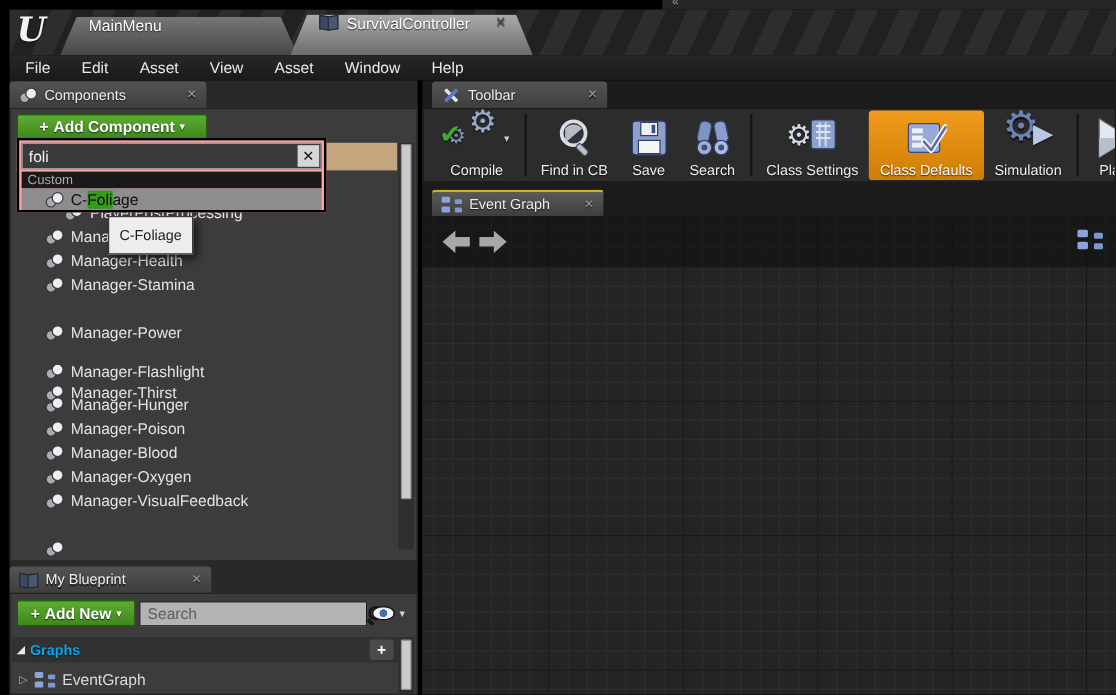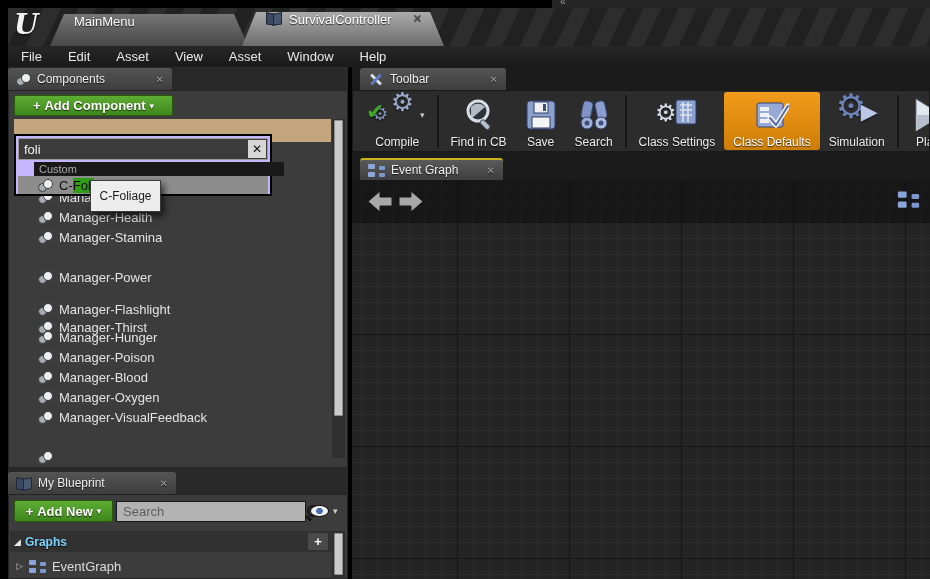--- a/index.html
+++ b/index.html
@@ -63,30 +63,30 @@
   .sphere-icon::after{content:"";position:absolute;left:5px;top:0;width:8px;height:8px;border-radius:50%;
     background:#eceef1;border:1px solid #3a3a3a;}
 
   #tan-row{left:14px;top:119px;width:317px;height:23px;background:#c3a57e;z-index:2;}
 
   .vscroll-track{position:absolute;width:13px;background:#2f2f2f;z-index:3;}
   .vscroll-thumb{position:absolute;width:9px;background:#cbcbcb;border:1px solid #8e8e8e;
     box-sizing:border-box;border-radius:1px;}
 
   
-  #comp-dropdown{left:14px;top:134px;width:258px;height:62px;background:#c4b5fd;
+  #comp-dropdown{left:14px;top:115px;width:258px;height:62px;background:#fca5a5;
     border:2px solid #000;z-index:5;box-sizing:border-box;}
   #dd-search{position:absolute;left:2px;top:2px;width:250px;height:22px;background:#3b3b3b;
     border:1px solid #9a9a9a;display:flex;align-items:center;box-sizing:border-box;}
   #dd-search input{flex:1;background:transparent;border:none;outline:none;color:#f2f2f2;
     font-size:13px;padding:0 5px;font-family:inherit;}
   #dd-clear{width:18px;height:18px;margin-right:1px;background:#d6d6d6;color:#111;
     display:flex;align-items:center;justify-content:center;font-size:12px;font-weight:bold;}
   #dd-category{position:absolute;left:2px;top:26px;width:250px;height:14px;background:#191919;
-    color:#ababab;font-size:11px;line-height:14px;padding-left:5px;box-sizing:border-box;margin-left:16px;}
+    color:#ababab;font-size:11px;line-height:14px;padding-left:5px;box-sizing:border-box;}
   #dd-result{position:absolute;left:2px;top:40px;width:250px;height:18px;background:#8d8d8d;
     display:flex;align-items:center;gap:6px;padding-left:20px;box-sizing:border-box;
     color:#0f0f0f;font-size:13px;}
   #dd-result .match{background:#2f9e15;color:#0b0b0b;}
 
   #tooltip{left:90px;top:180px;width:69px;height:30px;background:#ededed;border:1px solid #3a3a3a;
     box-shadow:3px 4px 7px rgba(0,0,0,.65);z-index:6;color:#1b1b1b;font-size:12px;
     display:flex;align-items:center;justify-content:center;}
 
   
@@ -105,21 +105,21 @@
     background:#141414;transform:rotate(45deg);}
   .eye-icon{width:19px;height:12px;border-radius:50%;
     background:radial-gradient(circle at 50% 50%,#4a6db0 0 3px,#f2f3f5 3.5px);
     border:1px solid #141414;box-sizing:border-box;}
   #mb-eye{left:310px;top:505px;display:flex;align-items:center;gap:4px;}
   #mb-eye .caret{font-size:9px;color:#cfcfcf;}
 
   #graphs-header{left:10px;top:531px;width:322px;height:21px;background:#313131;
     display:flex;align-items:center;gap:4px;padding-left:4px;box-sizing:border-box;}
   #graphs-header .exp{font-size:9px;color:#e8e8e8;}
-  #graphs-header .lbl{font-size:12px;font-weight:bold;color:#7dd3fc;}
+  #graphs-header .lbl{font-size:12px;font-weight:bold;color:#0ea5e9;}
   #graphs-add{margin-left:auto;margin-right:4px;width:20px;height:17px;background:#4a4a4a;
     border-radius:2px;color:#fff;font-weight:bold;font-size:13px;display:flex;
     align-items:center;justify-content:center;}
   #eventgraph-row{left:10px;top:556px;width:322px;height:20px;display:flex;align-items:center;
     gap:6px;padding-left:6px;box-sizing:border-box;font-size:13px;color:#dcdcdc;}
   #eventgraph-row .exp{font-size:9px;color:#b5b5b5;}
 
   .graph-icon{position:relative;width:17px;height:13px;flex:0 0 auto;}
   .graph-icon::before{content:"";position:absolute;left:0;top:0;width:7px;height:5px;
     background:#8ba4d9;box-shadow:0 8px 0 #8ba4d9;border-radius:1px;}

